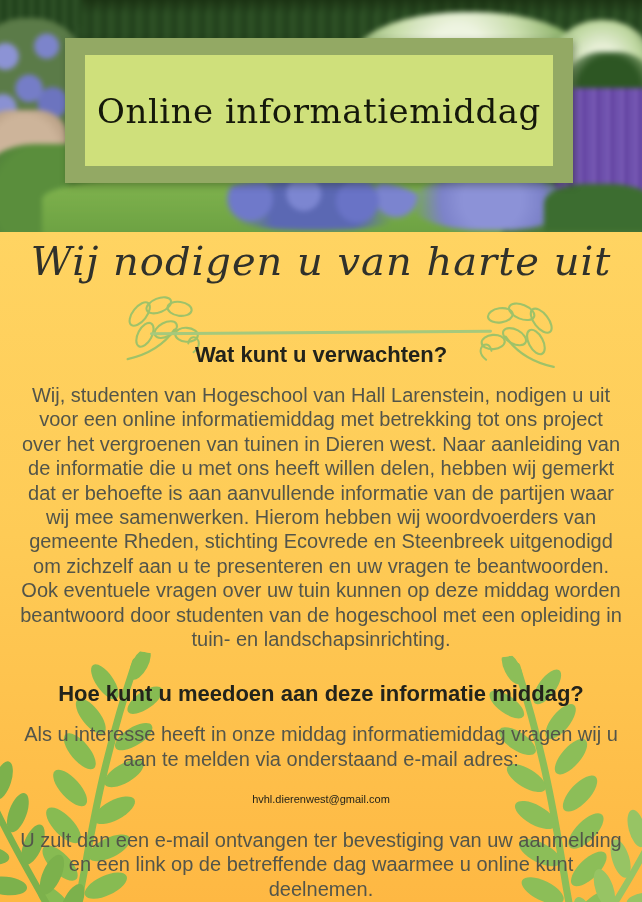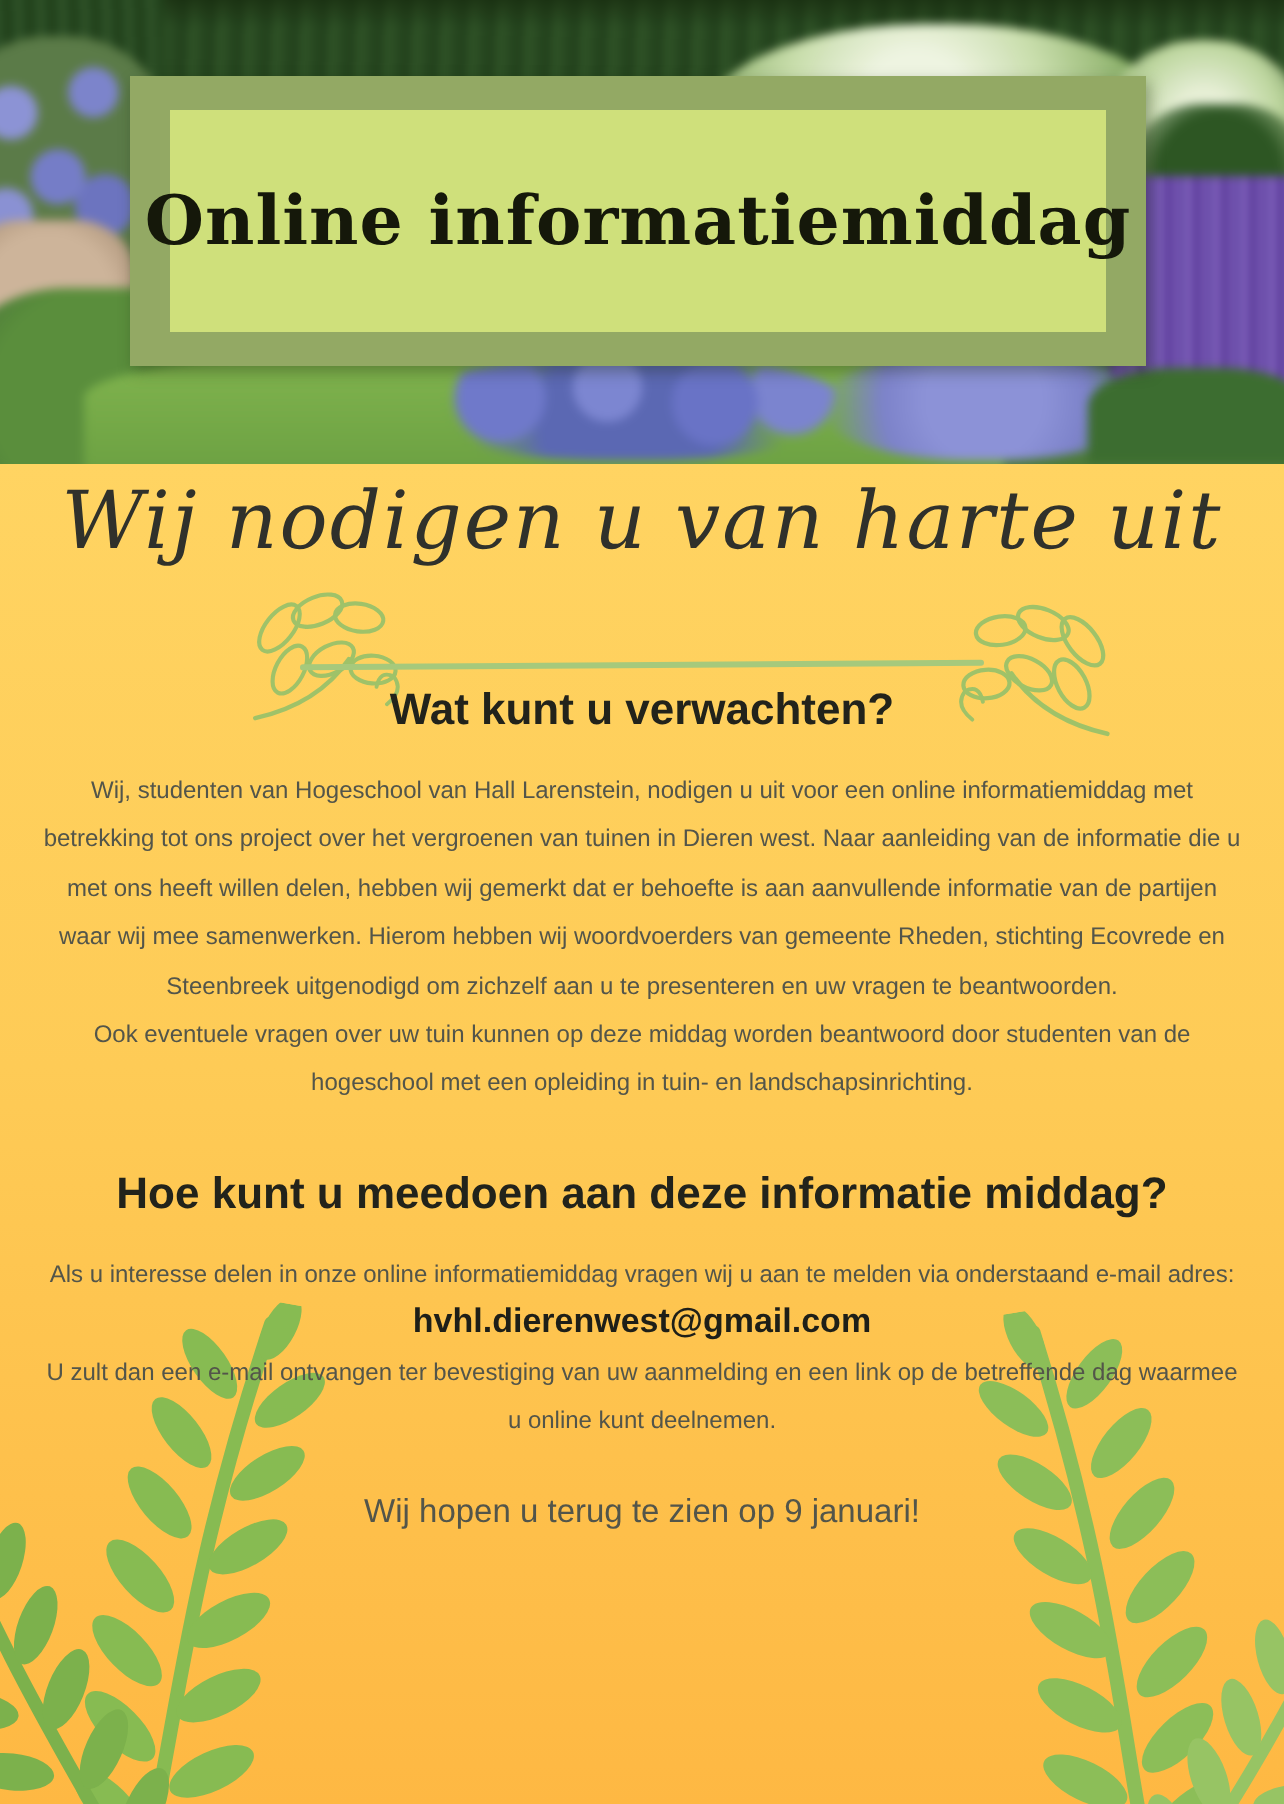--- a/index.html
+++ b/index.html
@@ -49,40 +49,40 @@
   .salvia-right{left:562px;top:96px;width:98px;height:118px;border-radius:10% 10% 25% 25%;
     background:repeating-linear-gradient(90deg,#55398f 0 4px,#7b5cb2 4px 7px,#634a9e 7px 11px,#8a6cc0 11px 14px);}
   .green-right-low{left:552px;top:192px;width:110px;height:48px;border-radius:40% 40% 0 0;
     background:#3f6c33;}
 
   
   .banner{position:absolute;left:65px;top:38px;width:508px;height:145px;background:#93a964;
     box-shadow:2px 3px 7px rgba(30,40,15,.35);z-index:5;}
   .banner-inner{position:absolute;left:20px;right:20px;top:17px;bottom:17px;background:#cfe07b;
     display:flex;align-items:center;justify-content:center;}
-  .banner-title{font-family:"DejaVu Serif","Liberation Serif",serif;font-weight:bold;
+  .banner-title{font-family:"DejaVu Serif","Liberation Serif",serif;font-weight:normal;
     font-size:34px;letter-spacing:.5px;color:#15180a;white-space:nowrap;}
 
   
   .content{position:absolute;left:0;top:232px;width:642px;height:670px;
     background:linear-gradient(180deg,#ffd462 0%,#fecb56 45%,#feb843 100%);}
 
   .invite-heading{position:absolute;left:0;top:6px;width:100%;text-align:center;
     font-family:"DejaVu Serif","Liberation Serif",serif;font-style:italic;
     font-size:40px;color:#30312b;letter-spacing:1px;z-index:3;}
   .date-line{position:absolute;left:0;top:62px;width:100%;text-align:center;
     font-size:15px;letter-spacing:7px;color:#42403a;z-index:3;}
   .divider{position:absolute;left:150px;top:99px;width:342px;height:3px;border-radius:2px;
     background:#a6c97c;transform:rotate(-.4deg);z-index:2;}
 
   .text-col{position:absolute;left:20px;top:110px;width:602px;text-align:center;z-index:4;}
   .section-heading{font-size:22px;font-weight:bold;color:#22231b;margin:0 0 15px 0;}
   .section-heading.second{margin-top:30px;}
-  .body-p{font-size:12px;line-height:24.4px;color:#53554a;margin:0;}
-  .email-line{font-size:17px;line-height:24.4px;font-weight:bold;color:#1e1f18;margin:0;}
+  .body-p{font-size:20px;line-height:24.4px;color:#53554a;margin:0;}
+  .email-line{font-size:11px;line-height:24.4px;font-weight:normal;color:#1e1f18;margin:16px;}
   .closing-line{font-size:16.5px;line-height:24.4px;color:#53554a;margin:22px 0 12px 0;}
 
   
   .deco{position:absolute;z-index:1;}
   .sketch-left{left:116px;top:56px;width:122px;height:78px;color:#8fc06b;opacity:.85;}
   .sketch-right{left:442px;top:62px;width:122px;height:80px;color:#8fc06b;opacity:.85;
     transform:scaleX(-1);}
   .branch-left-main{left:28px;top:415px;width:150px;height:300px;color:#87bb52;transform:rotate(10deg);}
   .branch-left-corner{left:-58px;top:470px;width:150px;height:280px;color:#7cb14c;transform:rotate(-30deg);}
   .branch-right-main{left:472px;top:420px;width:150px;height:300px;color:#8cbe58;
@@ -176,20 +176,20 @@
       </svg>
     <svg class="deco branch-right-corner" viewBox="0 0 150 380">
         <use href="#big-branch"></use>
       </svg>
 
     <div class="text-col">
       <h2 class="section-heading">Wat kunt u verwachten?</h2>
       <p class="body-p">Wij, studenten van Hogeschool van Hall Larenstein, nodigen u uit voor een online informatiemiddag met betrekking tot ons project over het vergroenen van tuinen in Dieren west. Naar aanleiding van de informatie die u met ons heeft willen delen, hebben wij gemerkt dat er behoefte is aan aanvullende informatie van de partijen waar wij mee samenwerken. Hierom hebben wij woordvoerders van gemeente Rheden, stichting Ecovrede en Steenbreek uitgenodigd om zichzelf aan u te presenteren en uw vragen te beantwoorden.</p>
       <p class="body-p">Ook eventuele vragen over uw tuin kunnen op deze middag worden beantwoord door studenten van de hogeschool met een opleiding in tuin- en landschapsinrichting.</p>
       <h2 class="section-heading second">Hoe kunt u meedoen aan deze informatie middag?</h2>
-      <p class="body-p">Als u interesse delen in onze online informatiemiddag vragen wij u aan te melden via onderstaand e-mail adres:</p>
+      <p class="body-p">Als u interesse heeft in onze middag informatiemiddag vragen wij u aan te melden via onderstaand e-mail adres:</p>
       <p class="email-line">hvhl.dierenwest@gmail.com</p>
       <p class="body-p">U zult dan een e-mail ontvangen ter bevestiging van uw aanmelding en een link op de betreffende dag waarmee u online kunt deelnemen.</p>
       <p class="closing-line">Wij hopen u terug te zien op 9 januari!</p>
     </div>
   </div>
 
 </div>
 
 </body></html>

